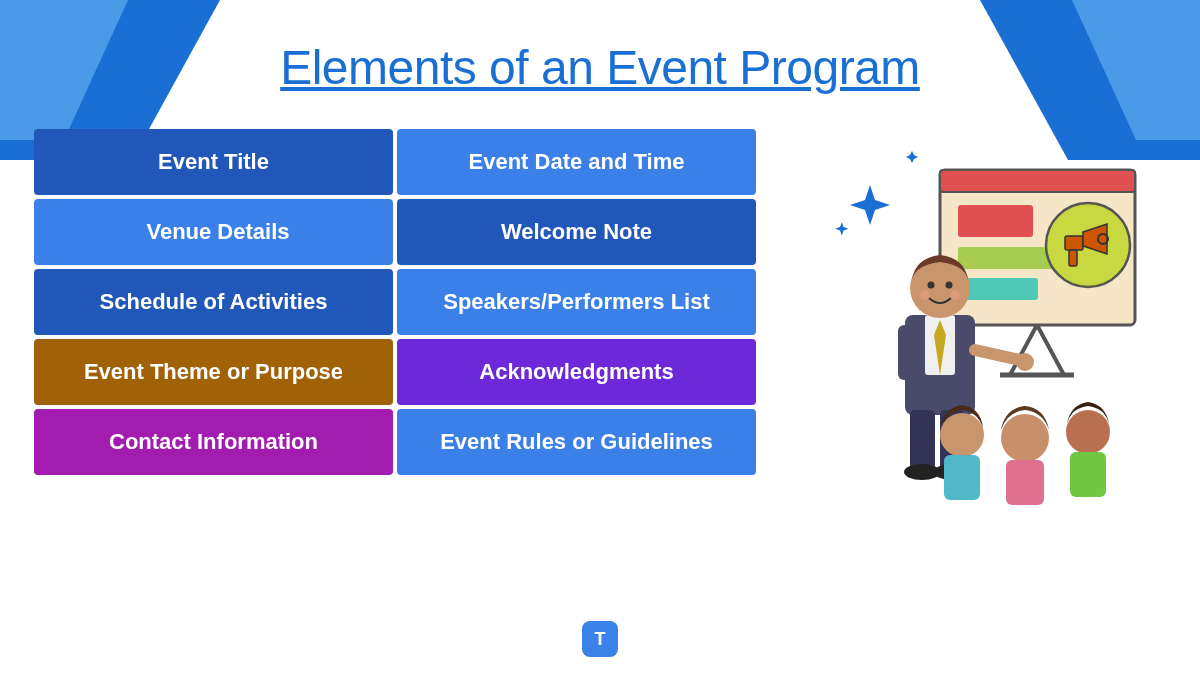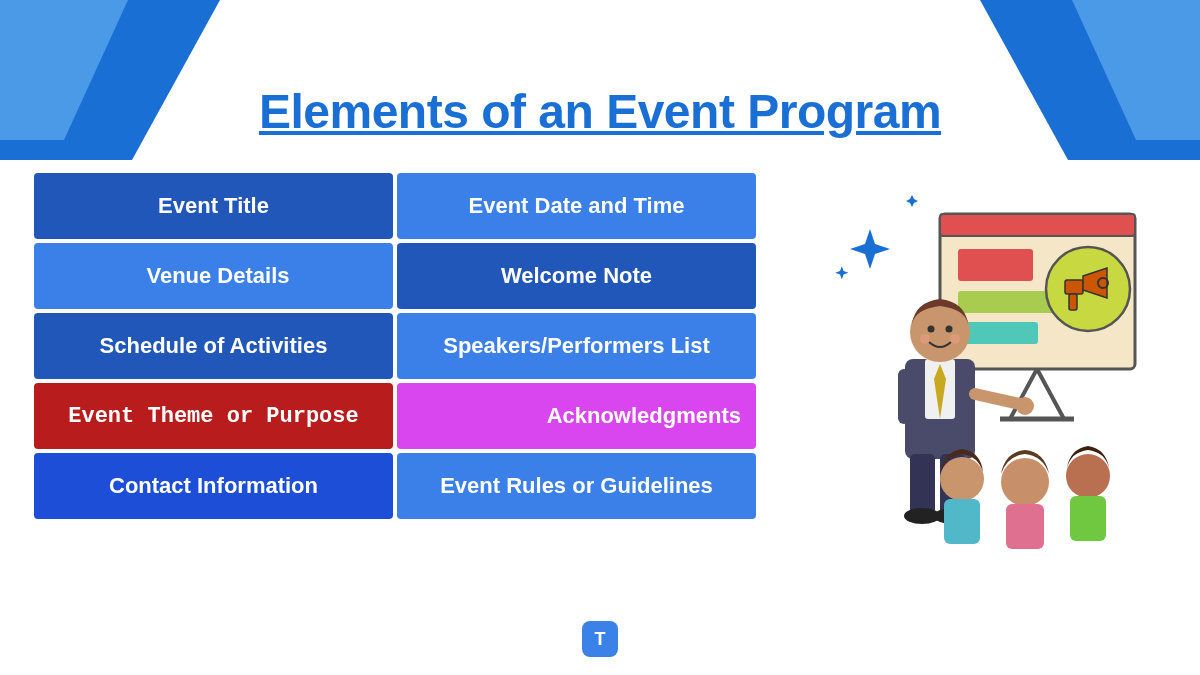--- a/index.html
+++ b/index.html
@@ -51,25 +51,24 @@
     .page-title {
       position: relative;
       z-index: 10;
       text-align: center;
       padding-top: 40px;
       padding-bottom: 20px;
     }
 
     .page-title h1 {
       font-size: 48px;
-      font-weight: 700;
+      font-weight: 400;
       color: #1a6fd4;
       text-decoration: underline;
       letter-spacing: -0.5px;
-      margin-top: 44px;
     }
 
     .main-content {
       position: relative;
       z-index: 10;
       display: flex;
       align-items: flex-start;
       justify-content: center;
       padding: 10px 30px 10px 30px;
       gap: 30px;
@@ -92,23 +91,23 @@
       width: 50%;
     }
 
     
     .row-1 .left  { background: #2157b8; }
     .row-1 .right { background: #3b7fe8; }
     .row-2 .left  { background: #3b7fe8; padding-left: 24px; }
     .row-2 .right { background: #2157b8; margin-top: 35px; }
     .row-3 .left  { background: #2157b8; }
     .row-3 .right { background: #3b7fe8; }
-    .row-4 .left  { background: #b91c1c; font-family: Liberation Mono, monospace; }
-    .row-4 .right { background: #d946ef; text-align: right; }
-    .row-5 .left  { background: #1d4ed8; }
+    .row-4 .left  { background: #a16207; }
+    .row-4 .right { background: #6d28d9; }
+    .row-5 .left  { background: #a21caf; }
     .row-5 .right { background: #3b7fe8; }
 
     
     .illustration {
       width: 380px;
       height: 400px;
       flex-shrink: 0;
       position: relative;
       display: flex;
       align-items: center;

